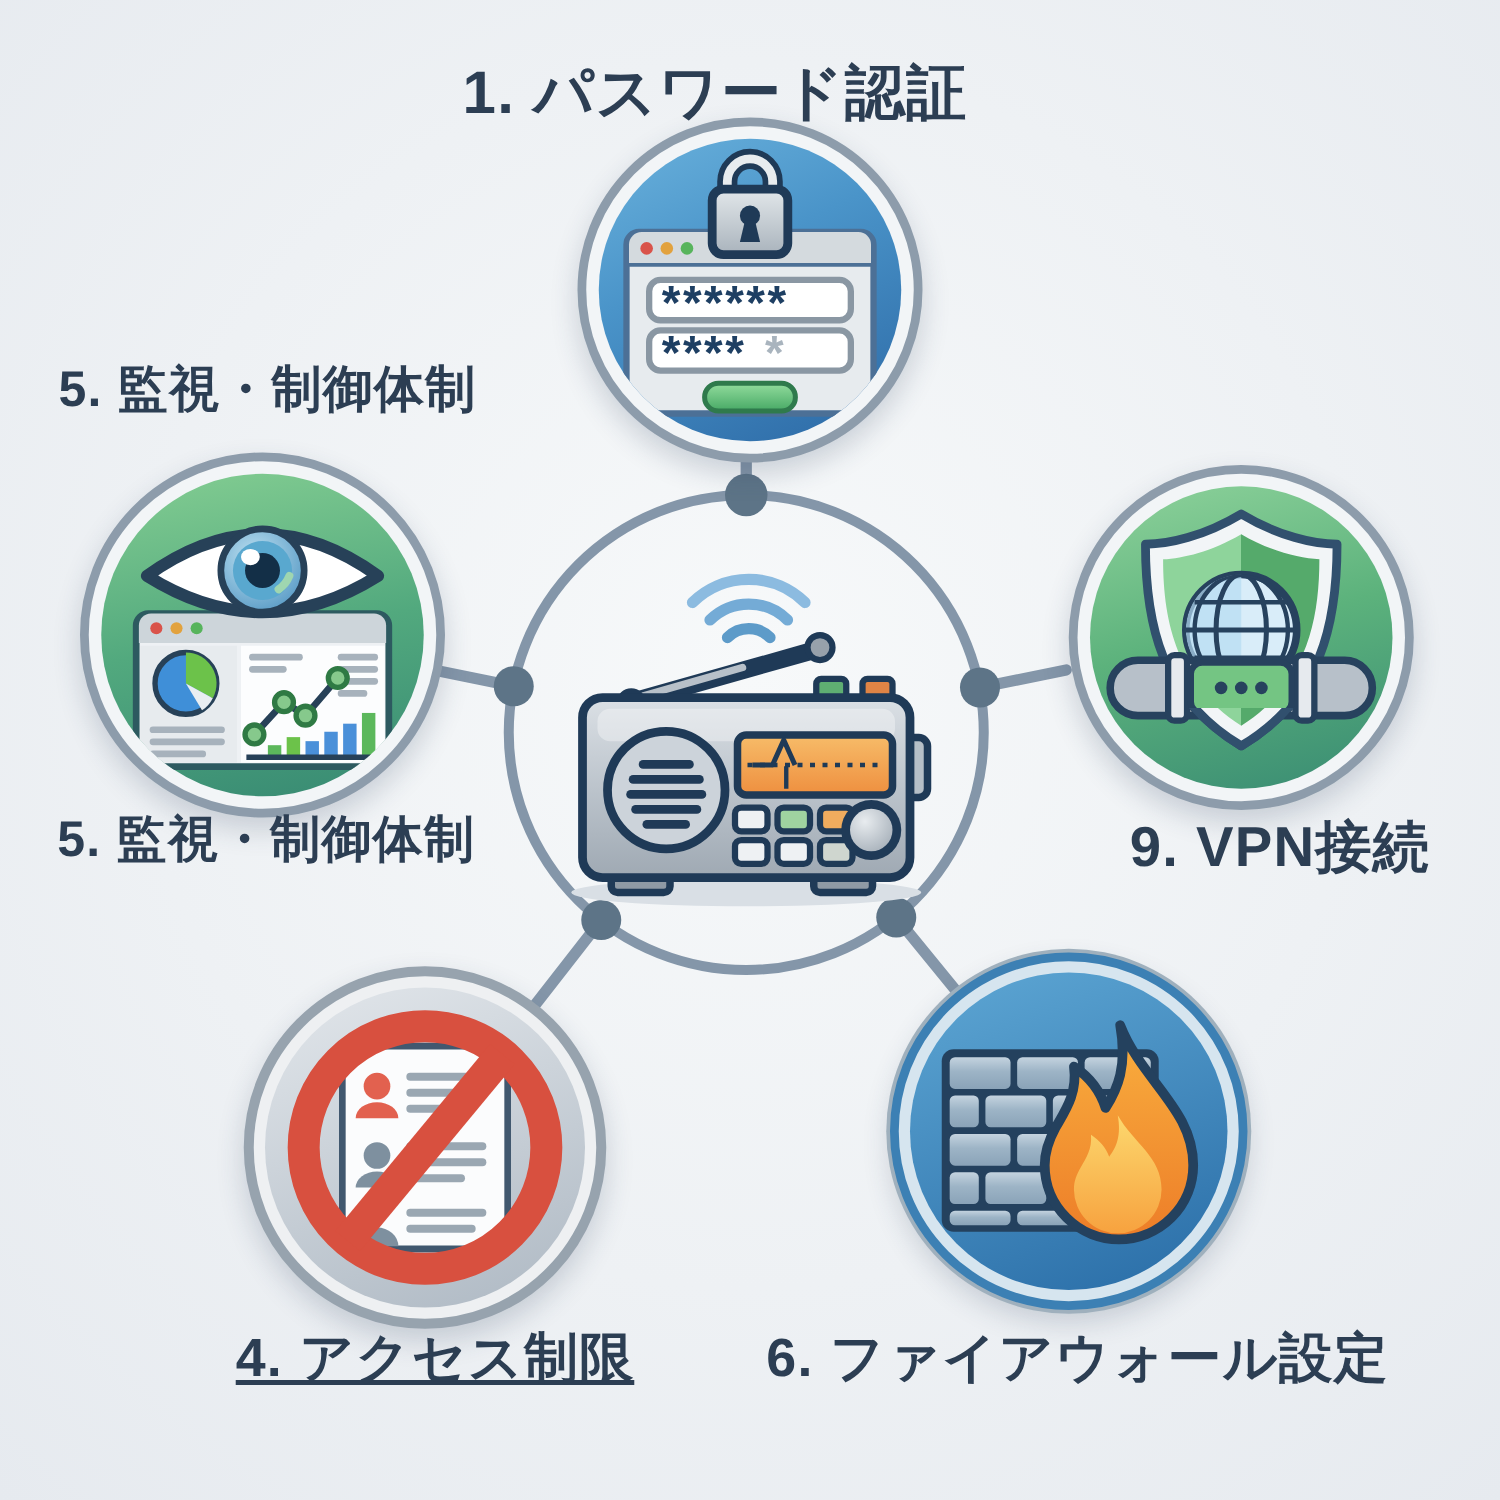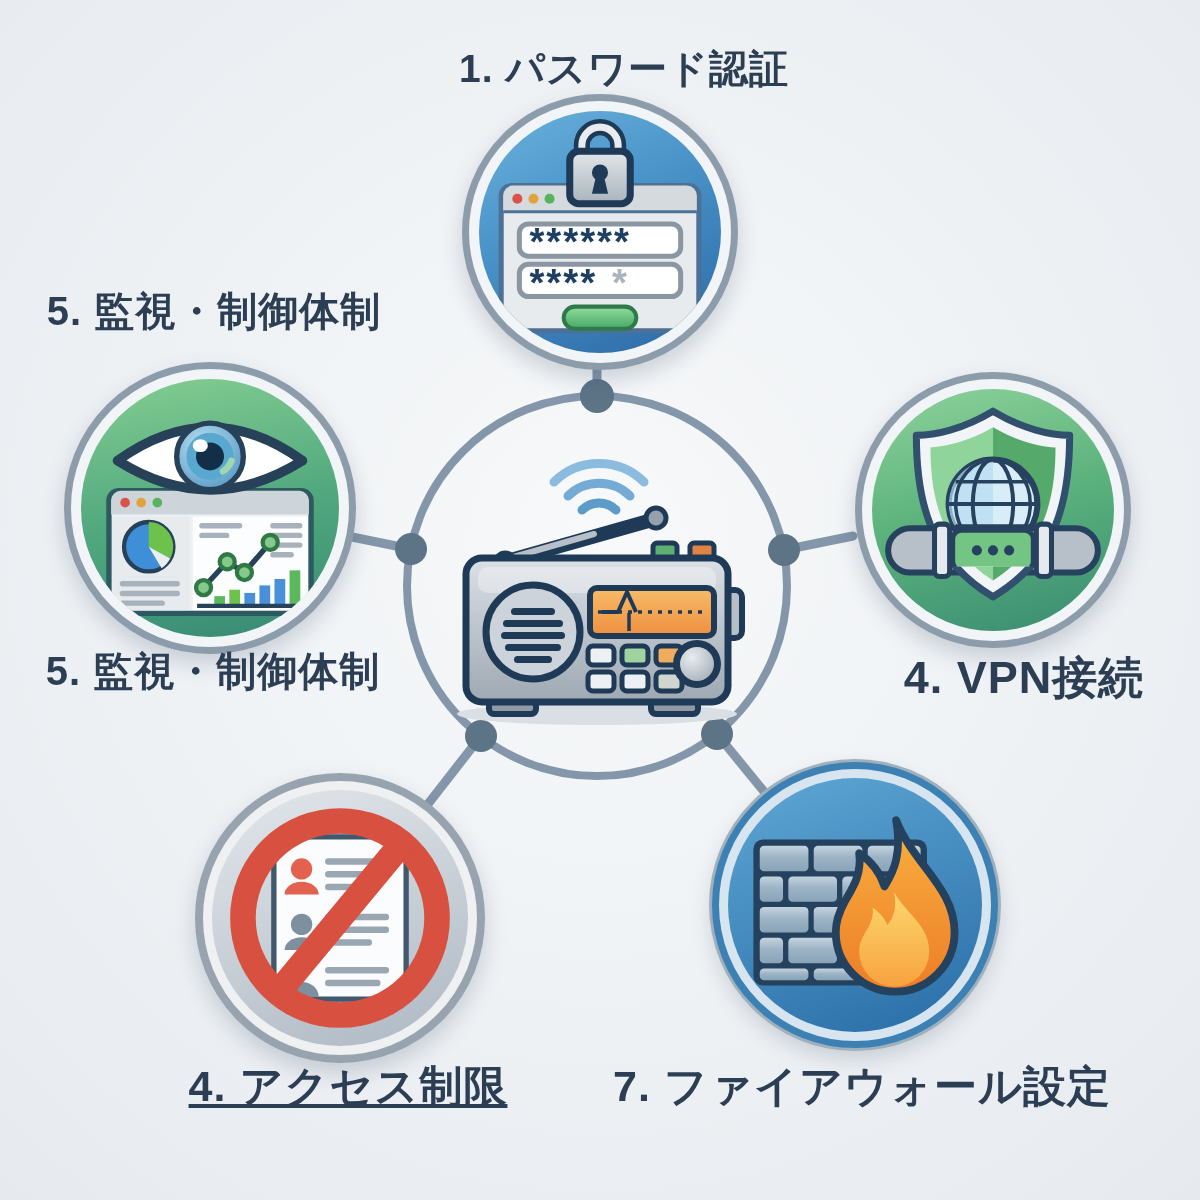--- a/index.html
+++ b/index.html
@@ -29,21 +29,21 @@
   .hub-monitoring .hub-fill{background:linear-gradient(170deg,#7fca90 5%,#52a97e 50%,#3a8d74 95%);}
   .hub-access{left:195px;top:773px;width:290px;height:290px;border:8px solid #97a3ae;background:#eef0f2;padding:9px;}
   .hub-access .hub-fill{background:linear-gradient(160deg,#dde2e7 10%,#b3bdc7 90%);}
   .hub-firewall{left:712px;top:762px;width:286px;height:286px;border:7px solid #3c80b4;background:#d6e5ef;padding:9px;
     box-shadow:0 0 0 3px #9fb0bd, 0 10px 22px rgba(40,60,90,.20);}
   .hub-firewall .hub-fill{background:linear-gradient(160deg,#5ba4d2 5%,#2e72ab 90%);}
   .label{
     position:absolute;z-index:3;transform:translateX(-50%);
     font-weight:700;color:#2c3e53;white-space:nowrap;letter-spacing:1px;
   }
-  .label-password{left:624px;top:42px;font-size:39px;}
+  .label-password{left:572px;top:42px;font-size:48px;}
   .label-monitoring-top{left:214px;top:284px;font-size:40px;}
   .label-monitoring-bottom{left:213px;top:644px;font-size:40px;}
   .label-vpn{left:1024px;top:648px;font-size:45px;}
   .label-access{left:348px;top:1058px;font-size:43px;text-decoration:underline;}
   .label-firewall{left:862px;top:1058px;font-size:43px;}
 </style>
 </head>
 <body>
 
 <div class="canvas">
@@ -384,17 +384,17 @@
           <circle cx="120" cy="72" r="13" fill="#132f47"></circle>
           <ellipse cx="111" cy="62" rx="7" ry="6" fill="#ffffff"></ellipse>
         </g>
       </svg>
     </div>
   </div>
 
   <div class="label label-password">1. パスワード認証</div>
   <div class="label label-monitoring-top">5. 監視・制御体制</div>
   <div class="label label-monitoring-bottom">5. 監視・制御体制</div>
-  <div class="label label-vpn">4. VPN接続</div>
+  <div class="label label-vpn">9. VPN接続</div>
   <div class="label label-access">4. アクセス制限</div>
-  <div class="label label-firewall">7. ファイアウォール設定</div>
+  <div class="label label-firewall">6. ファイアウォール設定</div>
 
 </div>
 
 </body></html>

